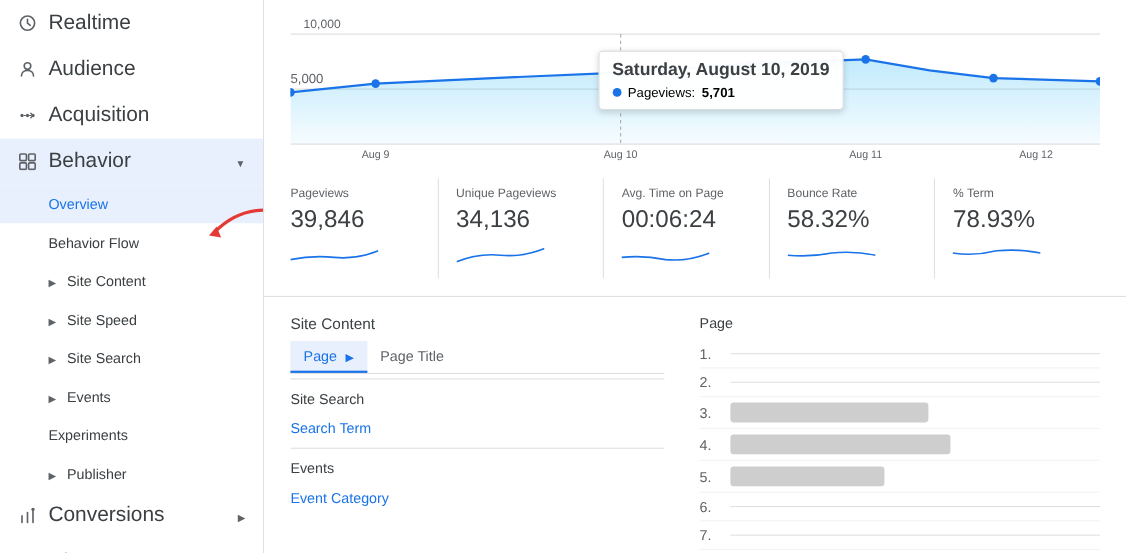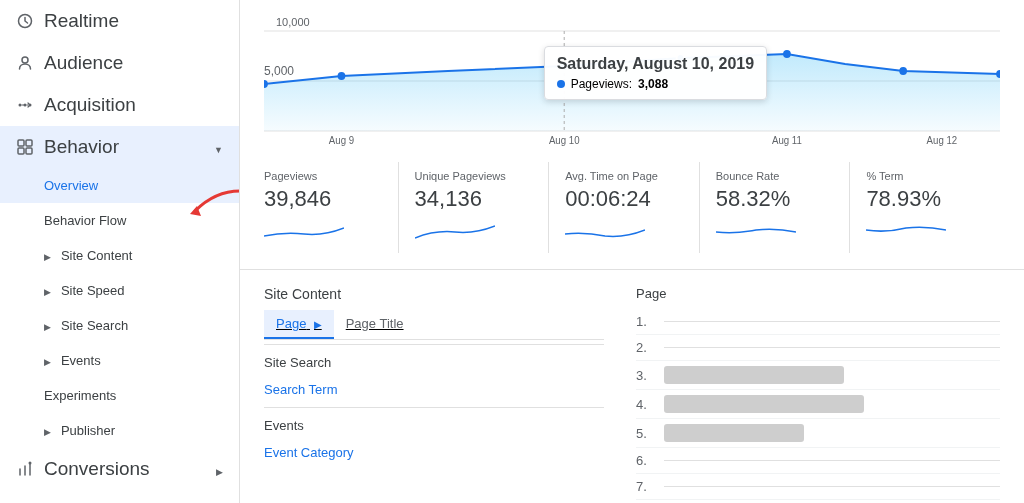--- a/index.html
+++ b/index.html
@@ -88,21 +88,21 @@
     
     .bottom-section {
       display: flex;
       padding: 16px 24px;
       gap: 32px;
     }
     .left-col { flex: 0 0 340px; }
     .right-col { flex: 1; }
 
     .section-title { font-size: 14px; font-weight: 500; color: #3c4043; margin-bottom: 8px; }
-    .tab-row { display: flex; border-bottom: 1px solid #e0e0e0; margin-bottom: 0; text-decoration: underline; }
+    .tab-row { display: flex; border-bottom: 1px solid #e0e0e0; margin-bottom: 0; }
     .tab-item {
       padding: 6px 12px;
       font-size: 13px;
       cursor: pointer;
       color: #5f6368;
       border-bottom: 2px solid transparent;
     }
     .tab-item.active { color: #1a73e8; border-bottom: 2px solid #1a73e8; background: #e8f0fe; }
     .tab-item .arrow { margin-left: 4px; font-size: 10px; }
 
@@ -311,21 +311,21 @@
           <text x="310" y="128" font-size="10" fill="#5f6368" text-anchor="middle">Aug 10</text>
           <text x="540" y="128" font-size="10" fill="#5f6368" text-anchor="middle">Aug 11</text>
           <text x="700" y="128" font-size="10" fill="#5f6368" text-anchor="middle">Aug 12</text>
         </svg>
 
         <div class="chart-tooltip" style="top:30px; left:38%;">
           <div class="title">Saturday, August 10, 2019</div>
           <div class="metric">
             <span class="dot"></span>
             <span>Pageviews:</span>
-            <strong>3,088</strong>
+            <strong>5,701</strong>
           </div>
         </div>
       </div>
     </div>
   </div>
 
   <div class="metrics-row">
 
     <div class="metric-card">
       <div class="metric-label">Pageviews</div>

